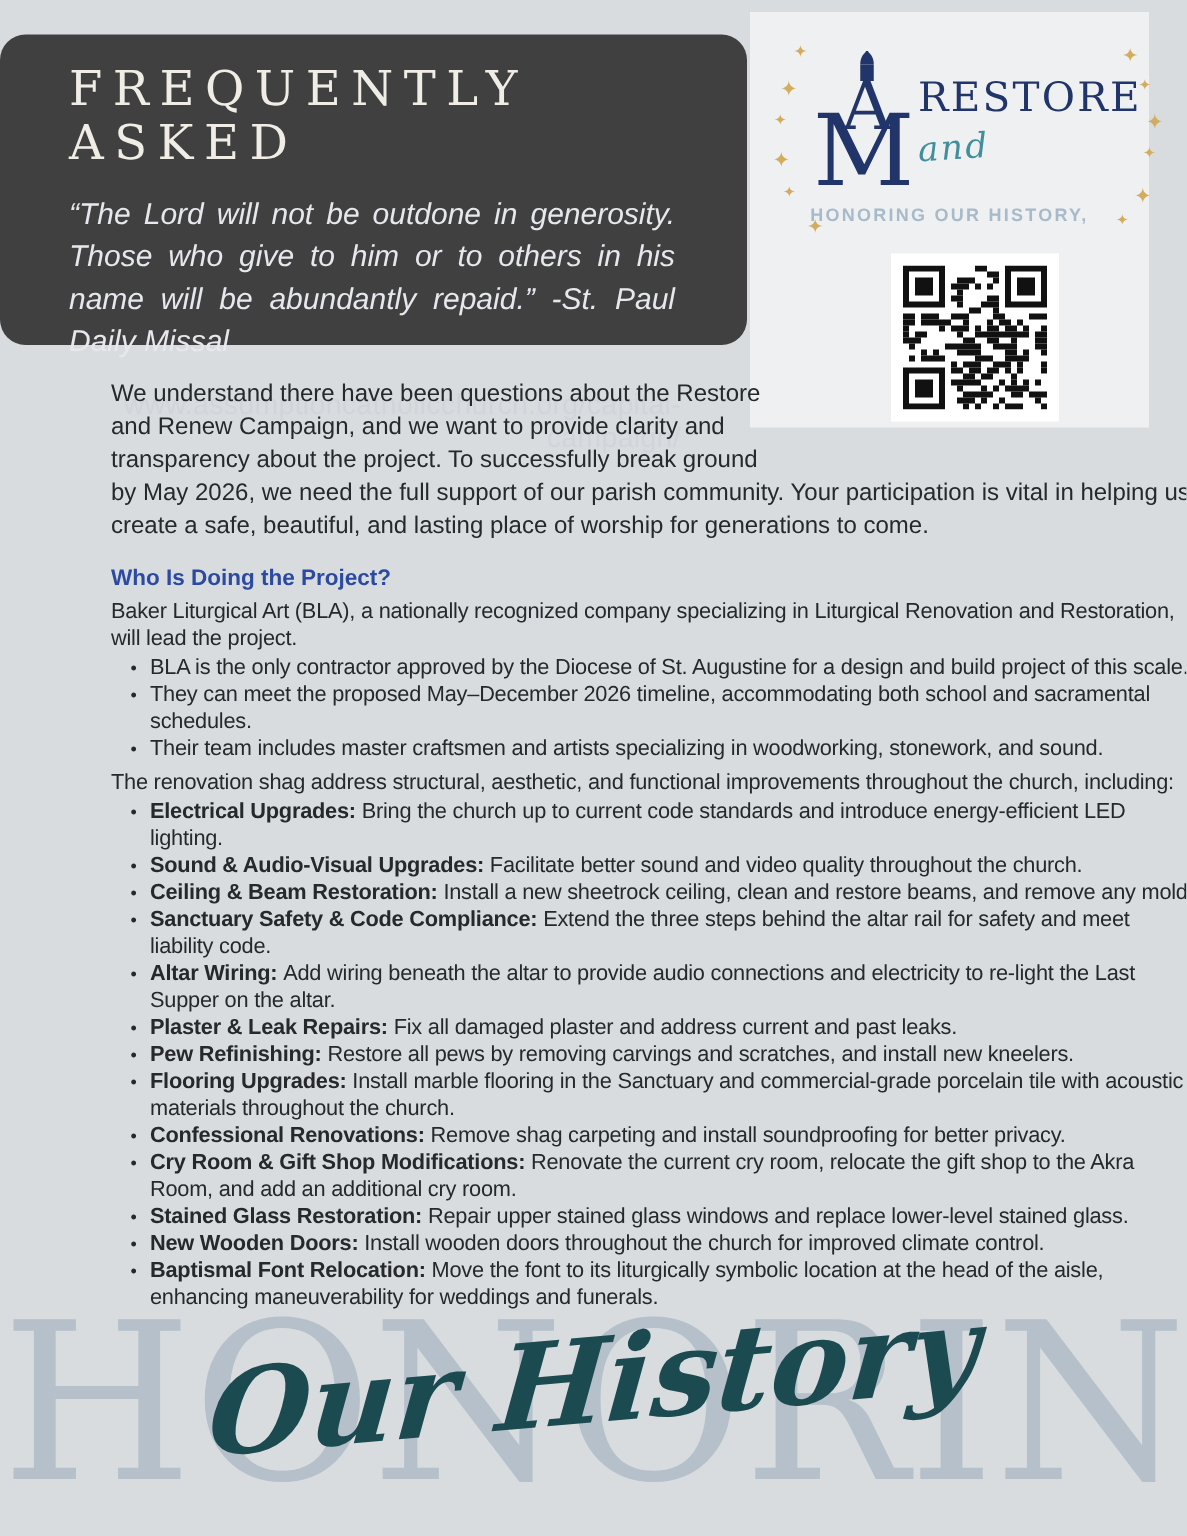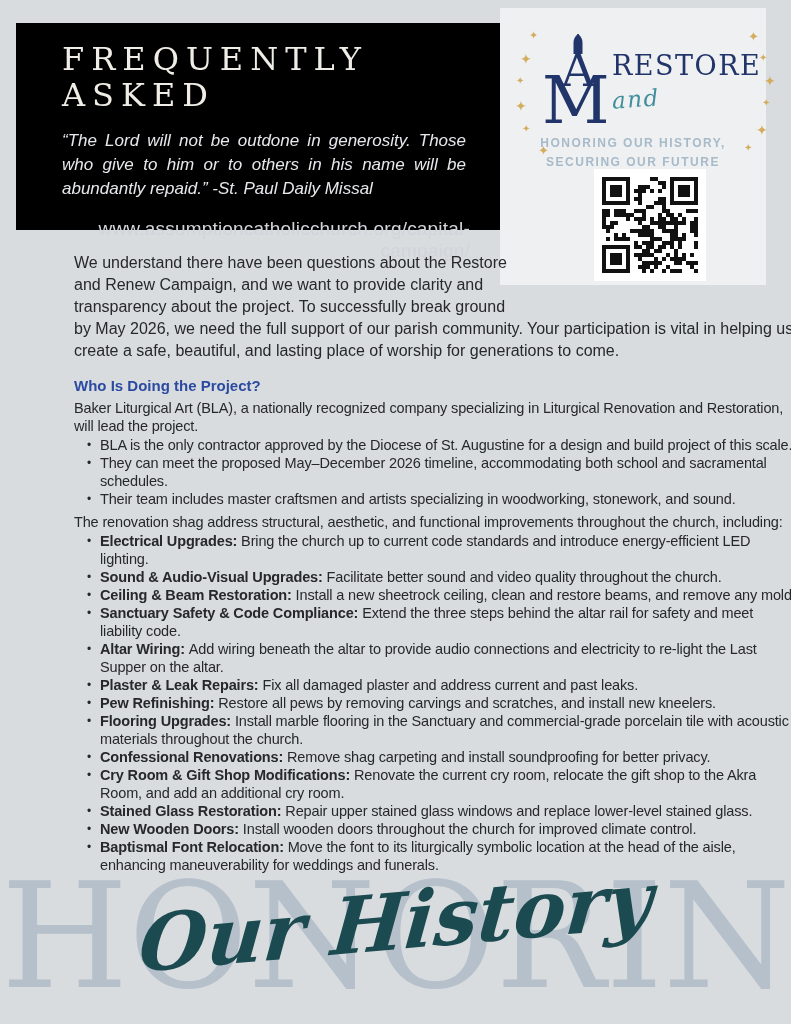--- a/index.html
+++ b/index.html
@@ -1,23 +1,23 @@
 <!DOCTYPE html>
 <html><head>
 <meta charset="utf-8">
 <style>
   html,body{margin:0;padding:0;background:#d8dcdf;}
   .page{position:relative;width:791px;height:1024px;margin:0 auto;background:#d8dcdf;
         overflow:hidden;font-family:"Liberation Sans",sans-serif;}
   
-  .navy-box{position:absolute;left:16px;top:23px;width:498px;height:207px;background:#000000;
-            box-sizing:border-box;padding:18px 44px 0 46px;}
+  .navy-box{position:absolute;left:0;top:23px;width:498px;height:207px;background:#404040;
+            box-sizing:border-box;padding:18px 44px 0 46px;border-radius:17px;}
   .hdr-title{font-family:"DejaVu Serif",serif;font-weight:400;font-size:32px;line-height:1.14;
              letter-spacing:7px;color:#f0ede7;}
-  .hdr-quote{margin-top:15px;width:404px;font-style:italic;font-size:17px;line-height:1.42;
+  .hdr-quote{margin-top:15px;width:404px;font-style:italic;font-size:20px;line-height:1.42;
              color:#e7e8ed;text-align:justify;}
   .hdr-url{margin-top:17px;font-size:19px;color:#d2d4db;letter-spacing:.2px;text-align:right;}
   
   .logo-panel{position:absolute;left:500px;top:8px;width:266px;height:277px;background:#eff0f1;}
   .star{position:absolute;color:#d3ac5e;line-height:1;}
   .monogram{position:absolute;left:42px;top:26px;width:72px;height:96px;color:#21356b;}
   .mono-tower{position:absolute;left:50%;top:0;transform:translateX(-50%);}
   .mono-m{position:absolute;left:0;bottom:-4px;font-family:"DejaVu Serif",serif;font-size:66px;
           line-height:1;color:#21356b;}
   .mono-a{position:absolute;left:50%;top:13px;transform:translateX(-50%);
@@ -88,21 +88,20 @@
 
     <div class="logo-text">
       <div class="logo-restore">RESTORE</div>
       <div class="logo-renew-row">
         <span class="logo-and">and</span>
       </div>
     </div>
 
     <div class="logo-tagline">
       <div>HONORING OUR HISTORY,</div>
-      <div>SECURING OUR FUTURE</div>
     </div>
   </div>
 
   <div class="qr">
     <svg id="qr-svg" width="96" height="96" viewBox="0 0 96 96">
         <rect x="48" y="0" width="4" height="4" fill="#111"></rect>
         <rect x="52" y="0" width="4" height="4" fill="#111"></rect>
         <rect x="56" y="4" width="4" height="4" fill="#111"></rect>
         <rect x="60" y="4" width="4" height="4" fill="#111"></rect>
         <rect x="36" y="8" width="4" height="4" fill="#111"></rect>

